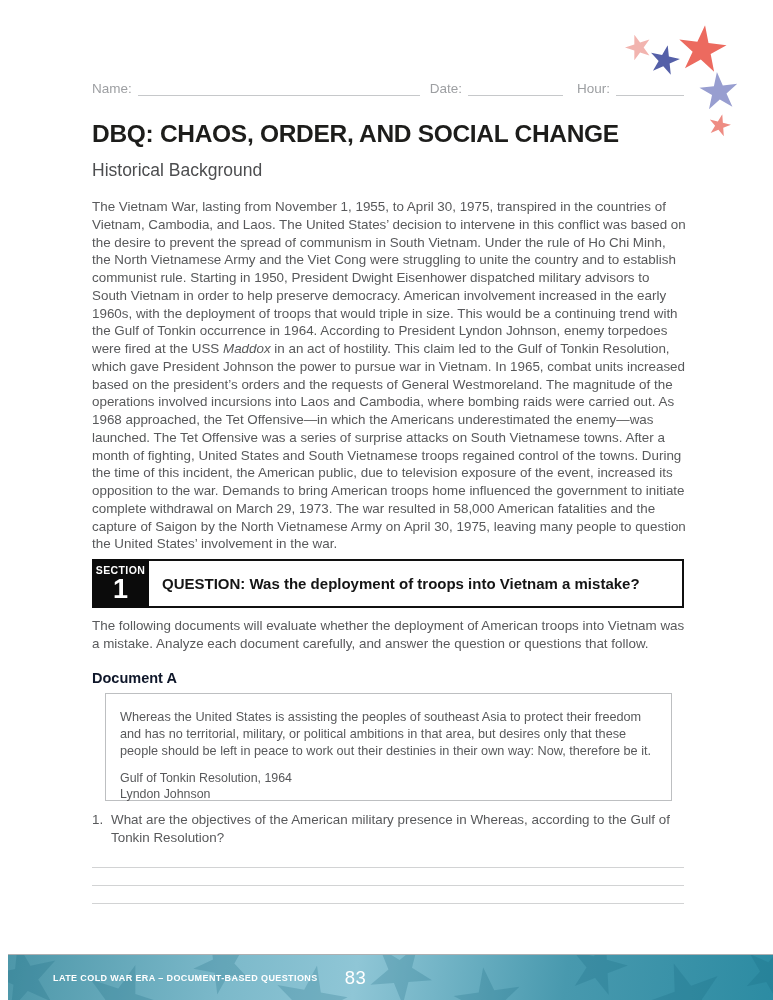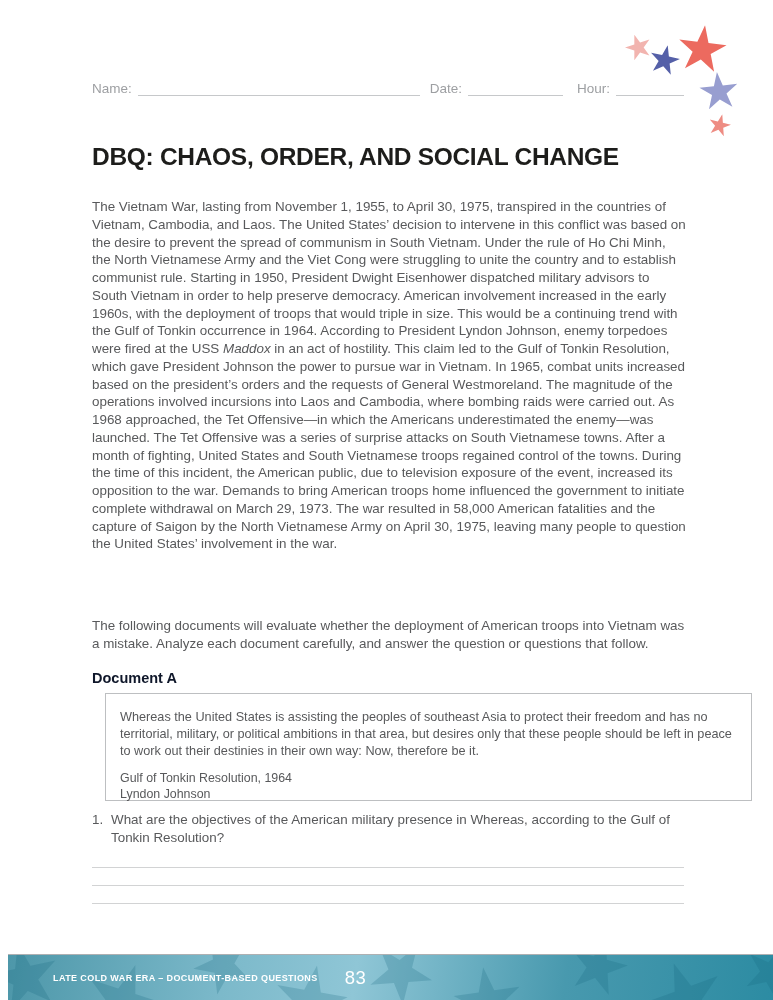--- a/index.html
+++ b/index.html
@@ -29,21 +29,20 @@
   .blank-label{white-space:nowrap;padding-right:6px;}
   .blank-line{border-bottom:1px solid #c6c8ca;height:15px;}
   .blank-name{flex:1 1 auto;margin-right:10px;}
   .blank-date{width:95px;margin-right:14px;}
   .blank-hour{width:68px;}
   
   .page-title{
     position:absolute;left:92px;top:120px;width:600px;
     font-size:24.5px;font-weight:700;letter-spacing:-0.3px;
     color:#1d1d1b;
-    margin-top:23px;
   }
   .page-subtitle{
     position:absolute;left:92px;top:160px;width:600px;
     font-size:17.5px;font-weight:400;color:#4c4d4f;
   }
   
   .background-paragraph{
     position:absolute;left:92px;top:198px;width:594px;
     font-size:13.4px;line-height:17.75px;color:#58595b;
   }
@@ -69,21 +68,21 @@
   .intro-paragraph{
     position:absolute;left:92px;top:617px;width:594px;
     font-size:13.4px;line-height:17.75px;color:#58595b;
   }
   
   .doc-heading{
     position:absolute;left:92px;top:670px;
     font-size:14.5px;font-weight:700;color:#0f172a;
   }
   .quote-box{
-    position:absolute;left:105px;top:693px;width:647px;height:108px;
+    position:absolute;left:105px;top:693px;width:567px;height:108px;
     border:1px solid #bdbfc1;box-sizing:border-box;background:#fff;
     padding:15px 13px 0 14px;
   }
   .quote-text{font-size:12.7px;line-height:17px;color:#58595b;}
   .quote-attribution{
     margin-top:11px;text-align:left;
     font-size:12.4px;line-height:15.5px;color:#58595b;
   }
   
   .question-row{
@@ -155,25 +154,33 @@
   <div class="header-row">
     <span class="blank-label">Name:</span>
     <span class="blank-line blank-name"></span>
     <span class="blank-label">Date:</span>
     <span class="blank-line blank-date"></span>
     <span class="blank-label">Hour:</span>
     <span class="blank-line blank-hour"></span>
   </div>
 
   <div class="page-title">DBQ: CHAOS, ORDER, AND SOCIAL CHANGE</div>
+  <div class="page-subtitle">Historical Background</div>
 
   <div class="background-paragraph">
     <span>The Vietnam War, lasting from November 1, 1955, to April 30, 1975, transpired in the countries of Vietnam, Cambodia, and Laos. The United States’ decision to intervene in this conflict was based on the desire to prevent the spread of communism in South Vietnam. Under the rule of Ho Chi Minh, the North Vietnamese Army and the Viet Cong were struggling to unite the country and to establish communist rule. Starting in 1950, President Dwight Eisenhower dispatched military advisors to South Vietnam in order to help preserve democracy. American involvement increased in the early 1960s, with the deployment of troops that would triple in size. This would be a continuing trend with the Gulf of Tonkin occurrence in 1964. According to President Lyndon Johnson, enemy torpedoes were fired at the USS </span><span class="ship-name">Maddox</span><span> in an act of hostility. This claim led to the Gulf of Tonkin Resolution, which gave President Johnson the power to pursue war in Vietnam. In 1965, combat units increased based on the president’s orders and the requests of General Westmoreland. The magnitude of the operations involved incursions into Laos and Cambodia, where bombing raids were carried out. As 1968 approached, the Tet Offensive—in which the Americans underestimated the enemy—was launched. The Tet Offensive was a series of surprise attacks on South Vietnamese towns. After a month of fighting, United States and South Vietnamese troops regained control of the towns. During the time of this incident, the American public, due to television exposure of the event, increased its opposition to the war. Demands to bring American troops home influenced the government to initiate complete withdrawal on March 29, 1973. The war resulted in 58,000 American fatalities and the capture of Saigon by the North Vietnamese Army on April 30, 1975, leaving many people to question the United States’ involvement in the war.</span>
   </div>
 
+  <div class="section-box">
+    <div class="section-badge">
+      <div class="badge-word">SECTION</div>
+      <div class="badge-num">1</div>
+    </div>
+    <div class="section-question">QUESTION: Was the deployment of troops into Vietnam a mistake?</div>
+  </div>
 
   <div class="intro-paragraph">The following documents will evaluate whether the deployment of American troops into Vietnam was a mistake. Analyze each document carefully, and answer the question or questions that follow.</div>
 
   <div class="doc-heading">Document A</div>
   <div class="quote-box">
     <div class="quote-text">Whereas the United States is assisting the peoples of southeast Asia to protect their freedom and has no territorial, military, or political ambitions in that area, but desires only that these people should be left in peace to work out their destinies in their own way: Now, therefore be it.</div>
     <div class="quote-attribution">
       <div>Gulf of Tonkin Resolution, 1964</div>
       <div>Lyndon Johnson</div>
     </div>

